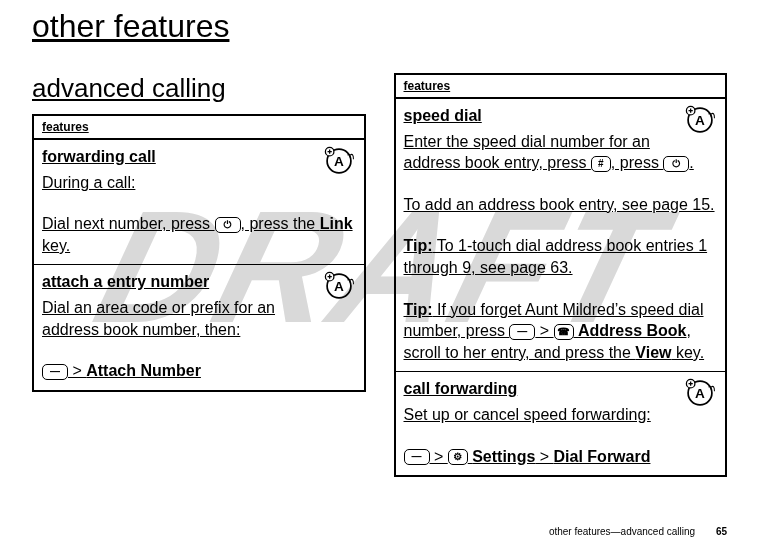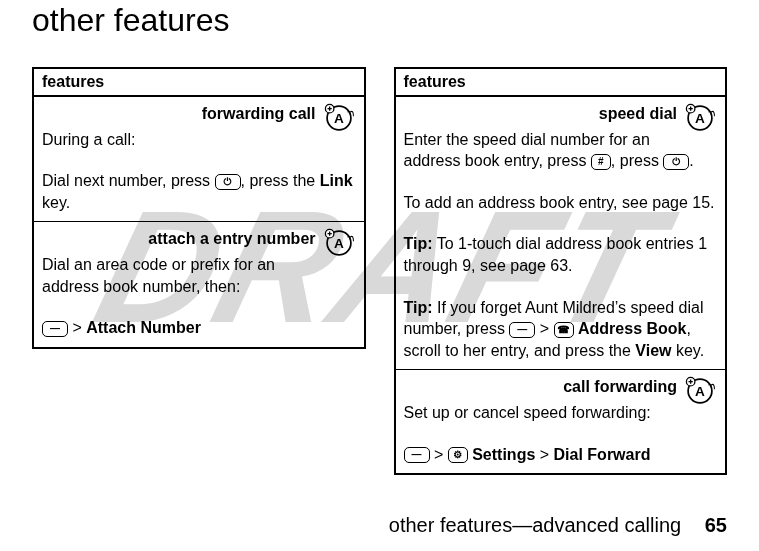--- a/index.html
+++ b/index.html
@@ -23,21 +23,22 @@
     color: #d9d9d9;
     letter-spacing: 2px;
     font-style: italic;
     z-index: 0;
     pointer-events: none;
     font-family: Arial, Helvetica, sans-serif;
   }
   .content {
     position: relative;
     z-index: 1;
-    padding: 2px 32px 0 32px;
+    padding: 8px 32px 0 32px;
+    text-decoration: underline;
   }
   h1.page-title {
     font-size: 32px;
     font-weight: 400;
     margin: 0 0 28px 0;
     font-family: Arial, Helvetica, sans-serif;
   }
   h2.section-title {
     font-size: 26px;
     font-weight: 400;
@@ -54,35 +55,34 @@
   table.features {
     border-collapse: collapse;
     width: 100%;
     border: 2px solid #000;
   }
   table.features th {
     text-align: left;
     background: #fff;
     border-bottom: 2px solid #000;
     padding: 4px 8px 4px 8px;
-    font-size: 16px;
+    font-size: 12px;
     font-weight: 700;
   }
   table.features td {
     border-top: 1px solid #000;
     padding: 6px 8px 8px 8px;
     font-size: 16px;
     line-height: 1.35;
     vertical-align: top;
   }
   .row-title {
     font-weight: 700;
     display: block;
     margin-bottom: 4px;
-    text-align: right;
   }
   .bold { font-weight: 700; text-align: right; }
   .glyph-row {
     margin-top: 20px;
   }
   .badge {
     float: right;
     width: 34px;
     height: 34px;
     margin-left: 6px;
@@ -102,38 +102,39 @@
     vertical-align: middle;
     font-weight: 700;
   }
   .iconbox.wide {
     min-width: 20px;
   }
   .footer {
     position: absolute;
     bottom: 14px;
     right: 32px;
-    font-size: 20px;
+    font-size: 10px;
   }
   .footer .pg {
     font-weight: 700;
     margin-left: 18px;
   }
 </style>
 </head>
 <body>
 
 <div class="watermark">DRAFT</div>
 
 <div class="content">
   <h1 class="page-title">other features</h1>
 
   <div class="columns">
 
     <div class="col">
+      <h2 class="section-title">advanced calling</h2>
 
       <table class="features">
         <tbody>
             <tr>
               <th>features</th>
             </tr>
 
         <tr>
               <td>
           <svg class="badge" viewBox="0 0 40 40">

